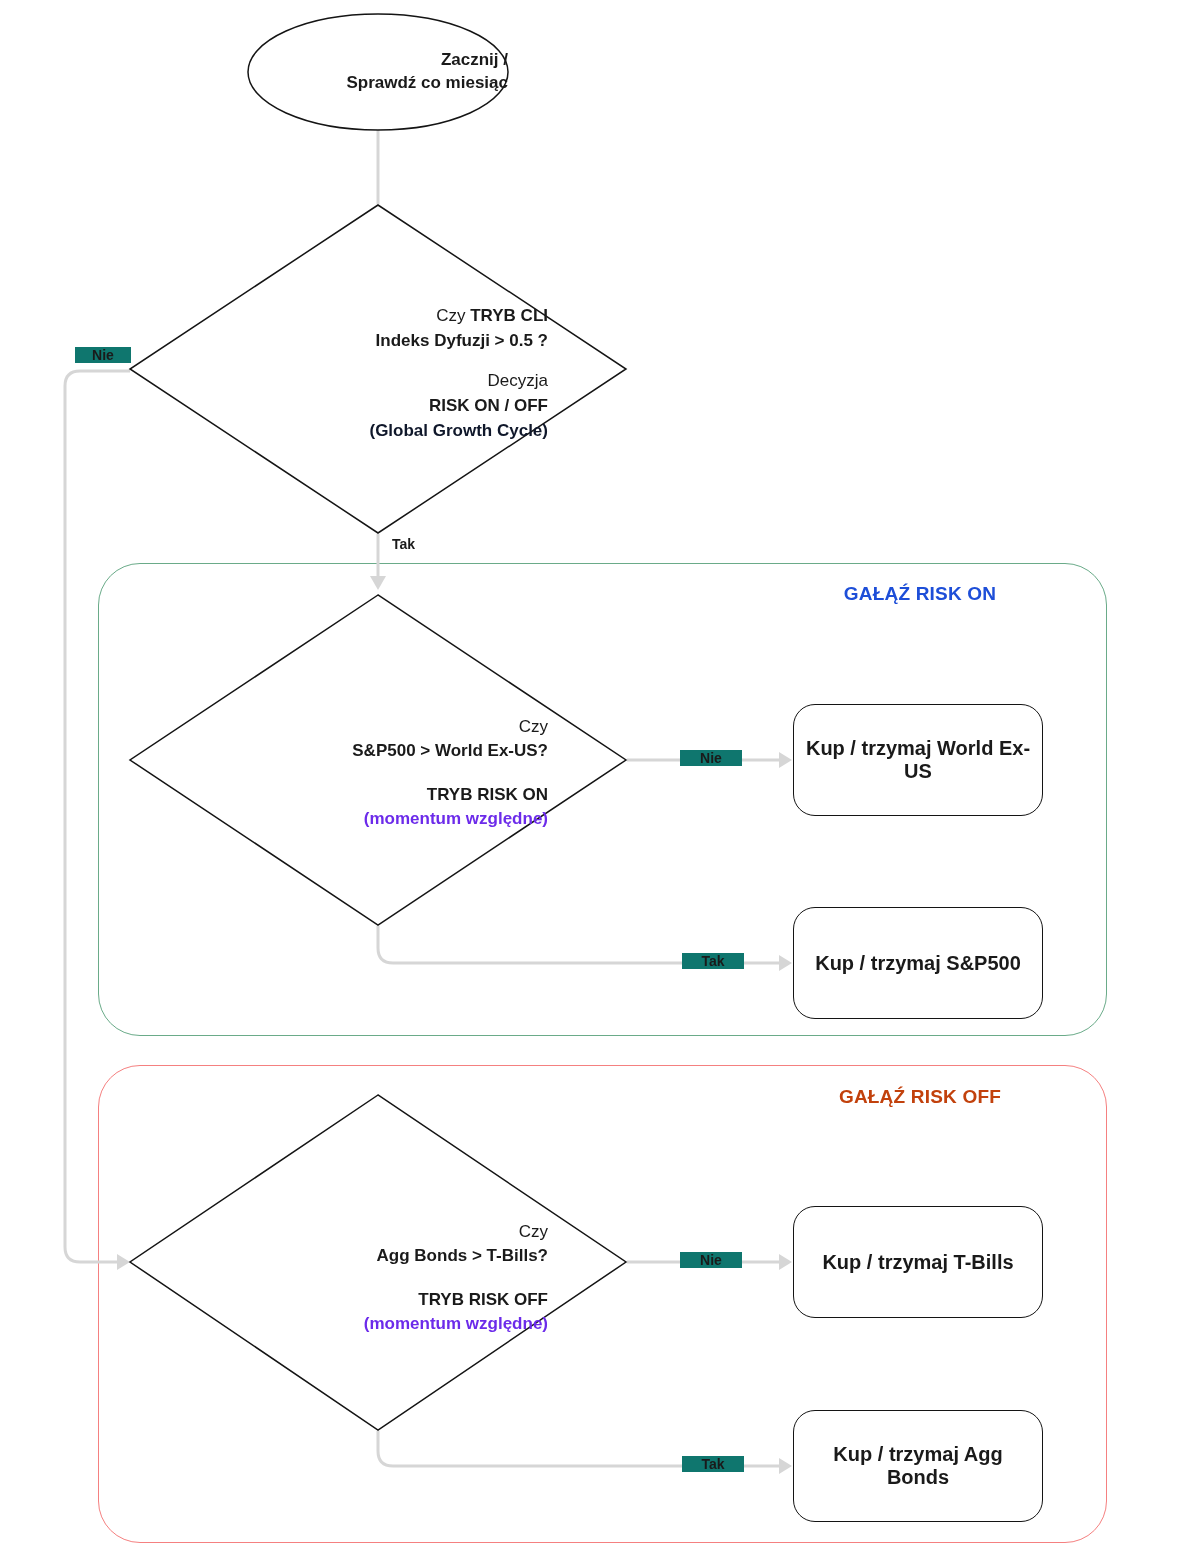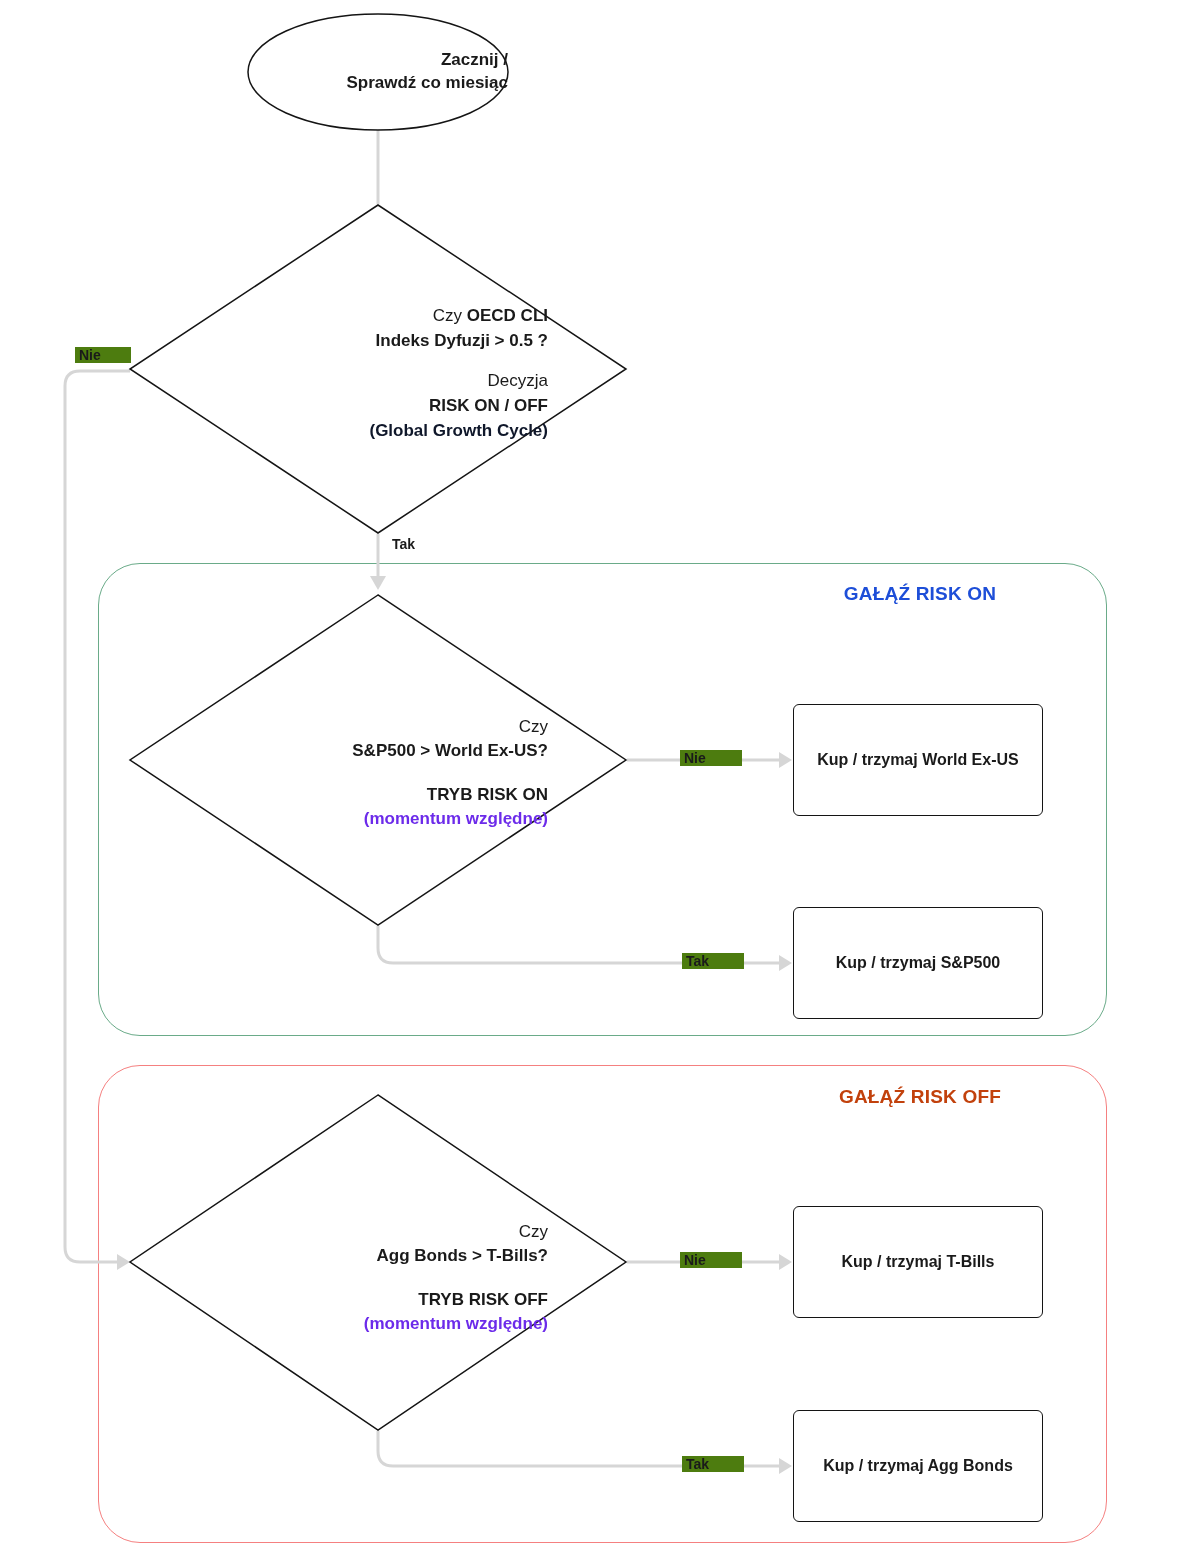--- a/index.html
+++ b/index.html
@@ -59,45 +59,45 @@
   .node-text .spacer2 { height: 20px; }
   .bold { font-weight: bold; }
   .accent-green  { color: #0f172a; font-weight: bold; }
   .accent-purple { color: #6c2bea; font-weight: bold; }
 
   .edge-label {
     position: absolute;
     z-index: 3;
     font-size: 14px;
     font-weight: bold;
-    text-align: left;
-    background: #4d7c0f;
+    text-align: center;
+    background: #0f766e;
     padding: 0 4px;
   }
   .lbl-nie1 { left: 75px;  top: 347px;  width: 48px; }
   .lbl-tak1 { left: 388px; top: 536px;  width: 44px; text-align: left; background: transparent; }
   .lbl-nie2 { left: 680px; top: 750px;  width: 54px; }
   .lbl-tak2 { left: 682px; top: 953px;  width: 54px; }
   .lbl-nie3 { left: 680px; top: 1252px; width: 54px; }
   .lbl-tak3 { left: 682px; top: 1456px; width: 54px; }
 
   .outcome-box {
     position: absolute;
     left: 793px;
     width: 250px;
     height: 112px;
     border: 1.5px solid #141414;
-    border-radius: 6px;
+    border-radius: 22px;
     background: #ffffff;
     z-index: 3;
     display: flex;
     align-items: center;
     justify-content: center;
     text-align: center;
-    font-size: 16px;
+    font-size: 20px;
     font-weight: bold;
     box-sizing: border-box;
     padding: 0 8px;
   }
   .box-world { top: 704px; }
   .box-spx   { top: 907px; }
   .box-tbill { top: 1206px; }
   .box-agg   { top: 1410px; }
 </style>
 </head>
@@ -138,21 +138,21 @@
 
   <div class="branch-title on">GAŁĄŹ RISK ON</div>
   <div class="branch-title off">GAŁĄŹ RISK OFF</div>
 
   <div class="node-text start-text">
     <div>Zacznij /</div>
     <div>Sprawdź co miesiąc</div>
   </div>
 
   <div class="node-text d1-text">
-    <div><span>Czy </span><span class="bold">OECD CLI</span></div>
+    <div><span>Czy </span><span class="bold">TRYB CLI</span></div>
     <div class="bold">Indeks Dyfuzji &gt; 0.5 ?</div>
     <div class="spacer1"></div>
     <div>Decyzja</div>
     <div class="bold">RISK ON / OFF</div>
     <div class="accent-green">(Global Growth Cycle)</div>
   </div>
 
   <div class="node-text d2-text">
     <div>Czy</div>
     <div class="bold">S&amp;P500 &gt; World Ex-US?</div>

